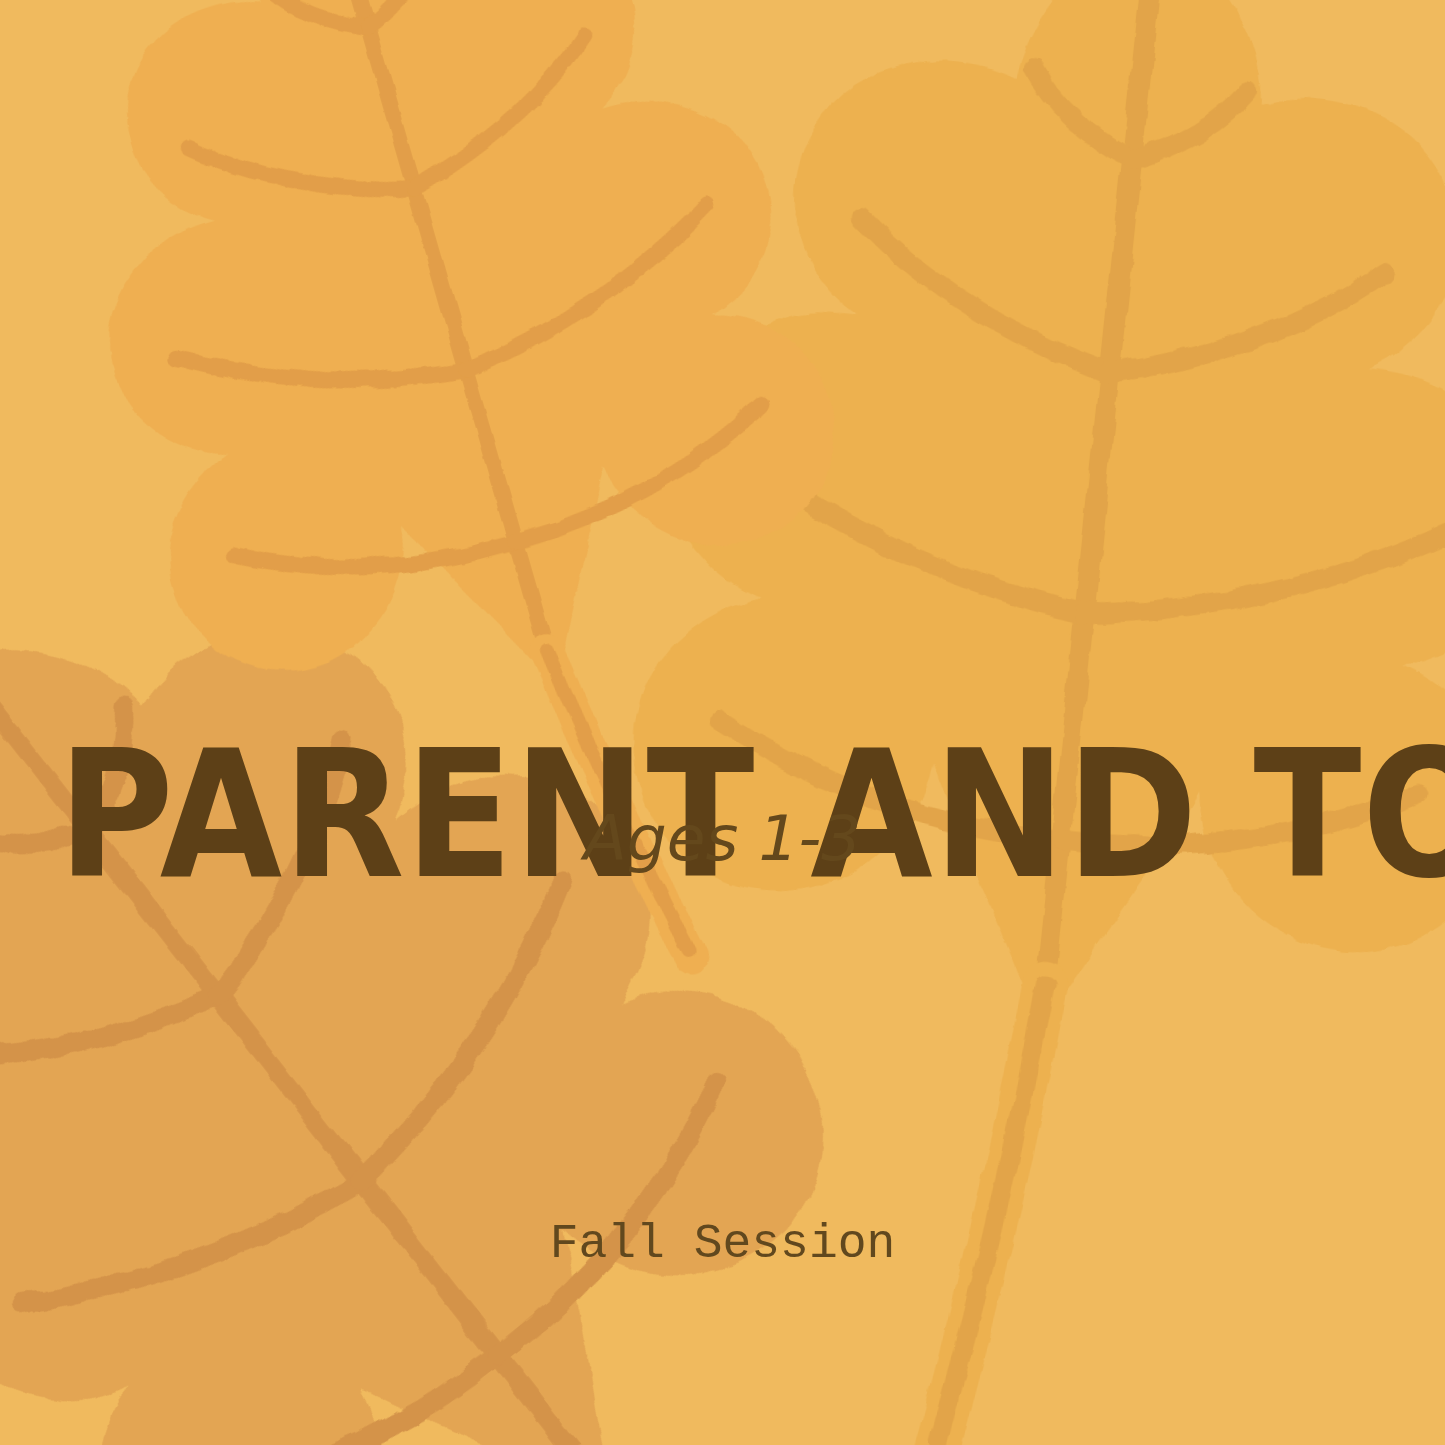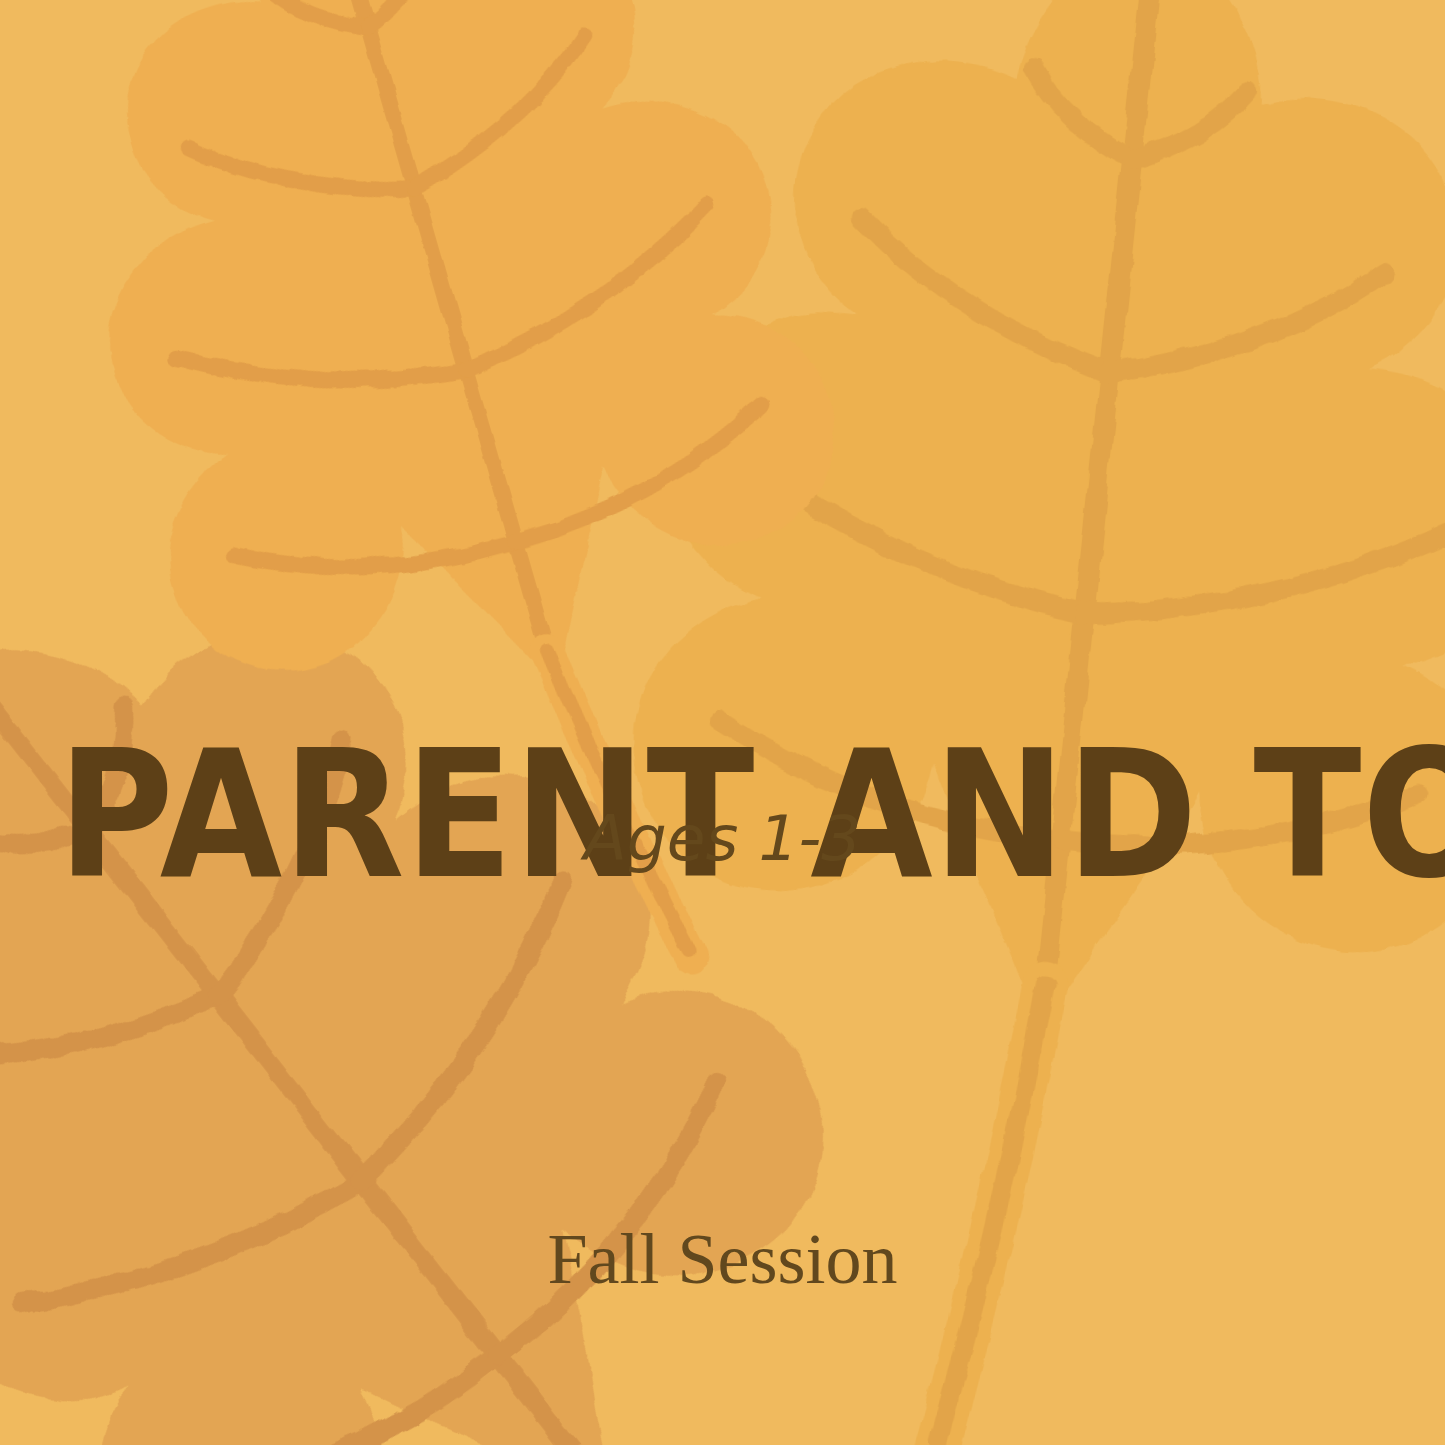--- a/index.html
+++ b/index.html
@@ -65,23 +65,23 @@
     color: #64481c;
     white-space: nowrap;
   }
 
   #footer-text {
     position: absolute;
     top: 1216px;
     left: 0;
     right: 0;
     text-align: center;
-    font-family: Liberation Serif, serif;
+    font-family: Liberation Mono, monospace;
     font-weight: 400;
-    font-size: 72px;
+    font-size: 48px;
     line-height: 1.2;
     color: #61481e;
     white-space: nowrap;
   }
 </style>
 </head>
 <body>
 
 <div id="poster">
 

